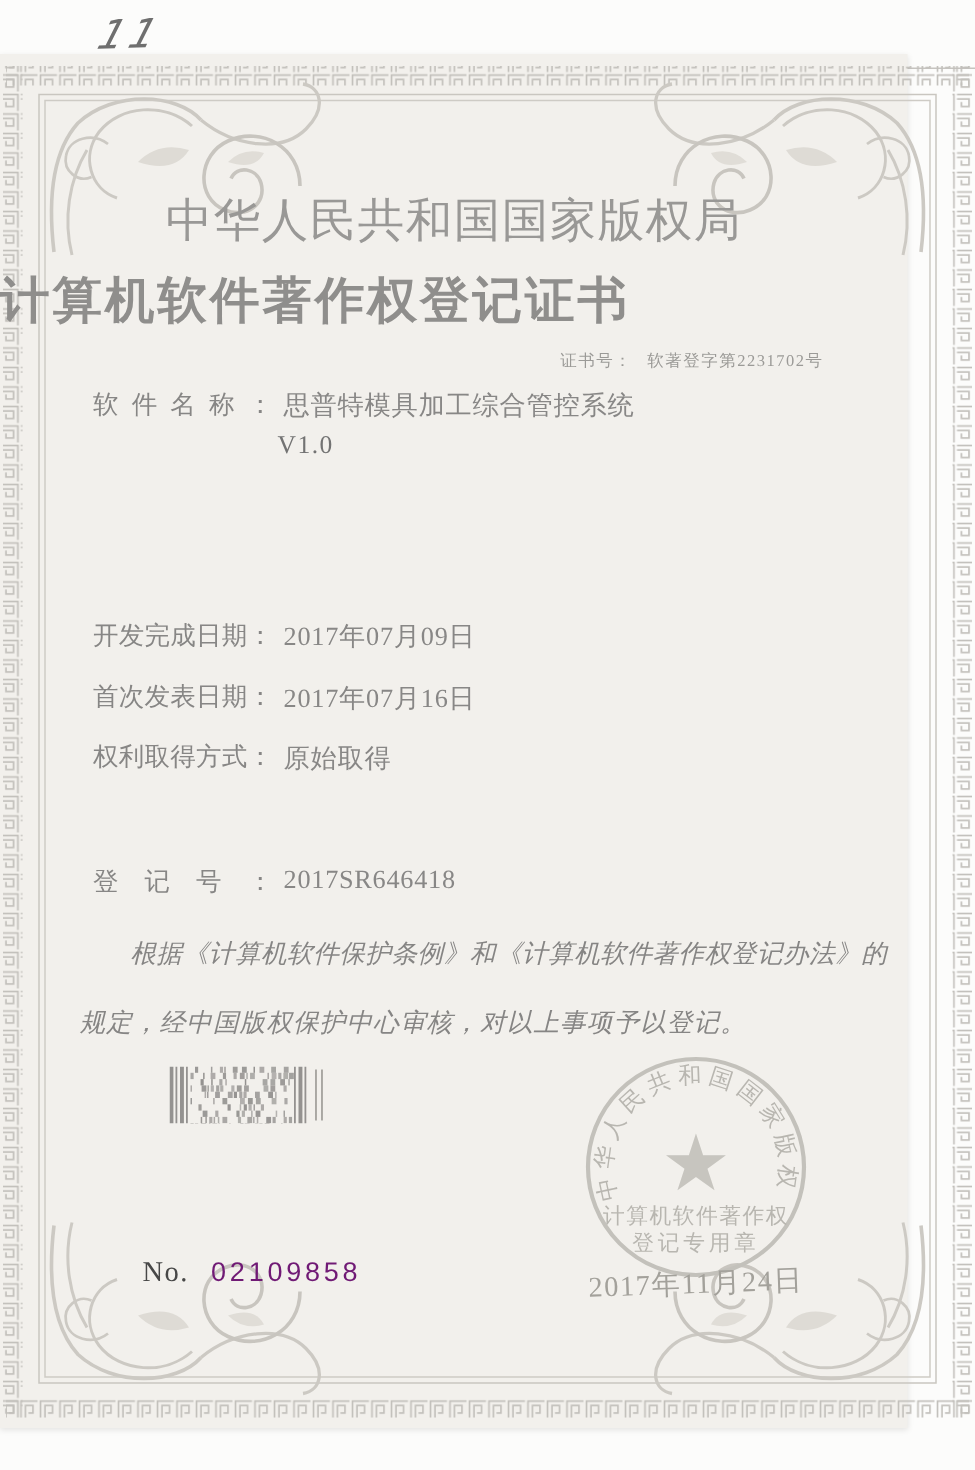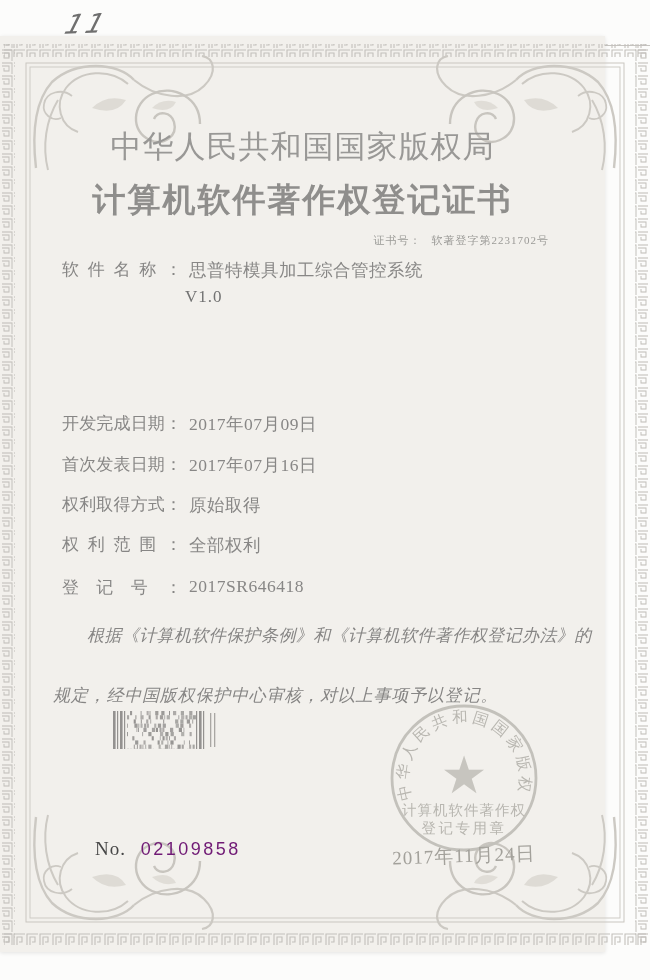--- a/index.html
+++ b/index.html
@@ -12,34 +12,34 @@
     font-weight:400;}
   .top-edge-line{position:absolute;left:16px;right:0;top:45px;height:1px;background:#c6c4c0;}
 
   
   .paper{position:absolute;left:0;top:36px;width:605px;height:916px;background:#f2f0ec;
     box-shadow:0 1px 4px rgba(0,0,0,.10);}
   .border-svg{position:absolute;left:0;top:0;width:650px;height:916px;}
 
   .authority{position:absolute;left:0;top:90px;width:100%;text-align:center;
     font-size:31px;color:#999896;letter-spacing:1px;font-weight:500;}
-  .doc-title{position:absolute;left:0;top:142px;width:100%;text-align:center;
+  .doc-title{position:absolute;left:0;top:142px;width:100%;text-align:left;
     font-size:33px;color:#8f8e8c;letter-spacing:2px;font-weight:700;}
   .cert-no{position:absolute;right:56px;top:197px;font-size:11px;color:#9b9a97;letter-spacing:1px;}
   .cert-no .lbl{margin-right:10px;}
 
   .row{position:absolute;left:62px;white-space:nowrap;color:#8a8988;}
   .flabel{display:inline-block;width:120px;text-align:justify;text-align-last:justify;
     font-size:17px;color:#878685;vertical-align:top;}
   .fvalue{display:inline-block;margin-left:3px;font-size:17.5px;color:#888786;letter-spacing:.5px;}
   .fvalue2{position:absolute;left:123px;top:29px;font-size:17px;color:#737373;letter-spacing:1px;}
 
   .statement{position:absolute;left:53px;top:588px;width:548px;color:#868584;font-size:17px;font-style:italic;}
   .statement .st-line1{letter-spacing:.4px;padding-left:34px;}
-  .statement .st-line2{letter-spacing:.8px;margin-top:37px;}
+  .statement .st-line2{letter-spacing:.8px;margin-top:23px;}
 
   .barcode{position:absolute;left:113px;top:675px;width:104px;height:38px;}
 
   .seal{position:absolute;left:362px;top:645px;width:205px;height:210px;}
   .seal text{font-family:"Liberation Serif","DejaVu Serif",serif;}
 
   .serial{position:absolute;left:95px;top:802px;font-size:19px;white-space:nowrap;}
   .serial .pfx{color:#474747;letter-spacing:1px;}
   .serial .num{color:#701a75;letter-spacing:2.5px;margin-left:10px;
     font-family:Liberation Sans, sans-serif;font-size:18px;}
@@ -103,24 +103,20 @@
       <span class="flabel">开发完成日期：</span>
       <span class="fvalue">2017年07月09日</span>
     </div>
     <div class="row" style="top:417px">
       <span class="flabel">首次发表日期：</span>
       <span class="fvalue">2017年07月16日</span>
     </div>
     <div class="row" style="top:457px">
       <span class="flabel">权利取得方式：</span>
       <span class="fvalue">原始取得</span>
-    </div>
-    <div class="row" style="top:497px">
-      <span class="flabel">权利范围：</span>
-      <span class="fvalue">全部权利</span>
     </div>
     <div class="row" style="top:540px">
       <span class="flabel">登记号：</span>
       <span class="fvalue">2017SR646418</span>
     </div>
 
     <div class="statement">
       <div class="st-line1">根据《计算机软件保护条例》和《计算机软件著作权登记办法》的</div>
       <div class="st-line2">规定，经中国版权保护中心审核，对以上事项予以登记。</div>
     </div>

